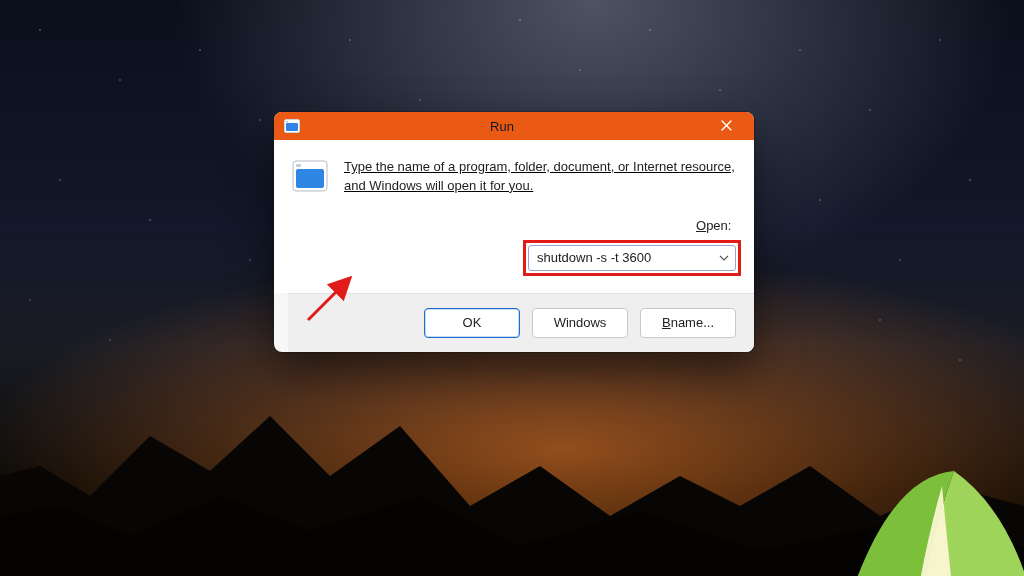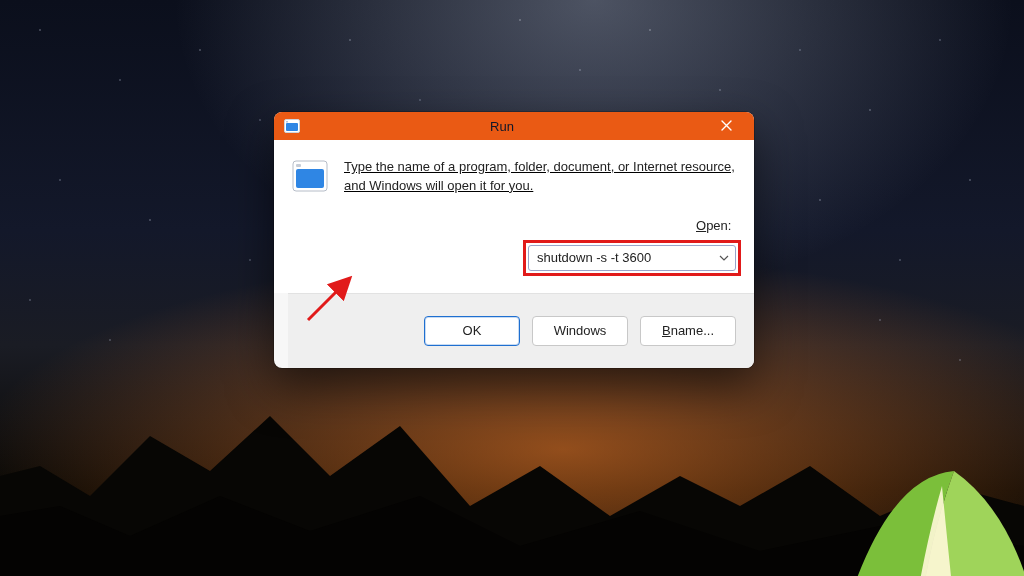--- a/index.html
+++ b/index.html
@@ -157,21 +157,21 @@
       border: none;
       outline: none;
       font-size: 13px;
       color: #222;
       background: transparent;
     }
     .combo .chev { color: #555; display:flex; }
     .footer {
       background: #efefef;
       border-top: 1px solid #e2e2e2;
-      padding: 22px 18px;
+      padding: 14px 18px;
       display: flex;
       justify-content: flex-end;
       gap: 12px;
       margin-left: 14px;
     }
     .btn {
       min-width: 96px;
       height: 30px;
       background: #fff;
       border: 1px solid #c8c8c8;

